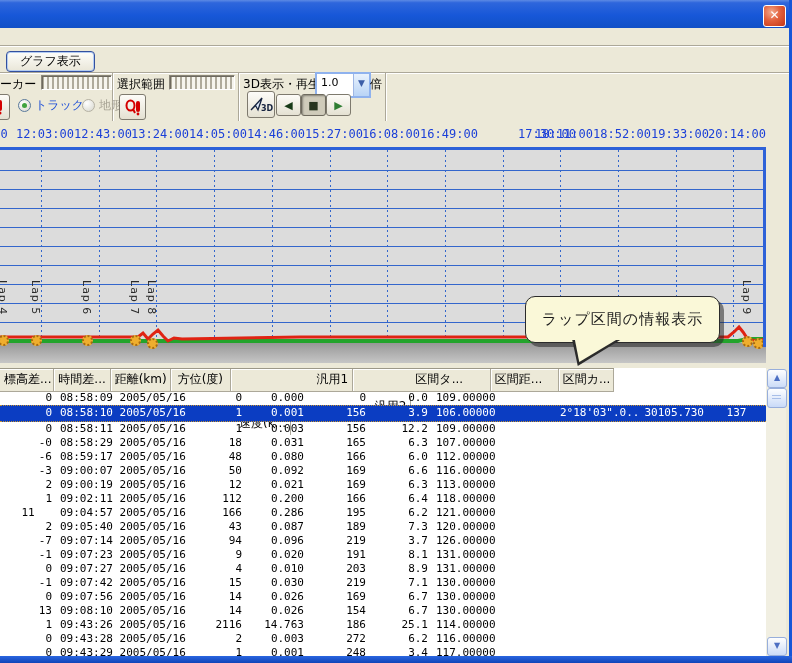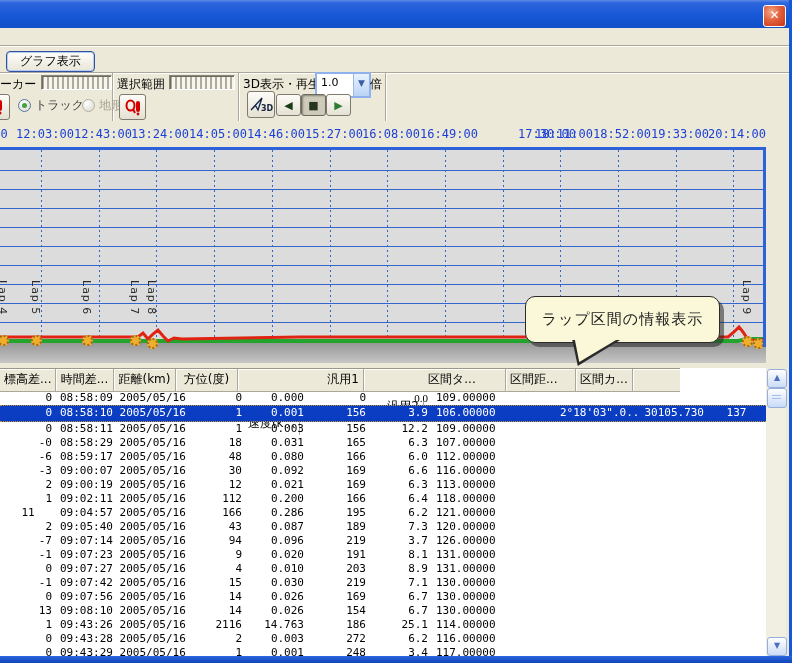--- a/index.html
+++ b/index.html
@@ -20,21 +20,21 @@
   .graphbtn{position:absolute;left:6px;top:23px;height:21px;padding:0 13px;border:1px solid #33509E;border-radius:4px;
     background:linear-gradient(180deg,#FEFEFA,#E9E6D8);box-shadow:inset 0 0 0 1px #B3CCF2;
     font-size:12px;color:#000;font-family:inherit;cursor:pointer;}
   .tlabel{position:absolute;font-size:12px;color:#000;white-space:nowrap;}
   .gauge{position:absolute;height:13px;border:1px solid #8A867A;border-right-color:#FFF;border-bottom-color:#FFF;
     background:repeating-linear-gradient(90deg,#AFAB9C 0 2px,#F6F5EE 2px 5px);box-shadow:inset 1px 1px 0 #6E6A5E;}
   .combo{position:absolute;left:315px;top:44px;width:52px;height:22px;background:#fff;border:2px solid #8FB2EE;display:flex;cursor:pointer;}
   .combo .val{flex:1;font-size:11px;line-height:18px;padding-left:4px;color:#000;}
   .combo .dd{width:15px;background:linear-gradient(180deg,#E9F2FD,#B9D4F6);border-left:1px solid #9EB6E4;
     color:#3C5EA8;font-size:9px;text-align:center;line-height:18px;}
-  .radio{position:absolute;display:flex;align-items:center;gap:4px;font-size:12px;color:#404040;cursor:pointer;}
+  .radio{position:absolute;display:flex;align-items:center;gap:4px;font-size:12px;color:#1d4ed8;cursor:pointer;}
   .radio .rb{width:11px;height:11px;border:1px solid #5A7A9C;border-radius:50%;
     background:radial-gradient(circle at 35% 30%,#FFF,#D6D6CC);position:relative;}
   .radio .rb.on::after{content:"";position:absolute;left:3px;top:3px;width:5px;height:5px;border-radius:50%;background:#3FA33F;}
   .radio.dis{color:#A5A193;}
   .radio.dis .rb{border-color:#B5B1A3;}
   .xpbtn{position:absolute;border:1px solid #7E7A6E;border-radius:3px;background:linear-gradient(180deg,#FDFCF8,#E4E1D2);
     display:flex;align-items:center;justify-content:center;cursor:pointer;}
   .xpbtn.pressed{background:#CFCBBA;border-color:#6E6A5E;box-shadow:inset 1px 1px 2px rgba(0,0,0,.35);}
   .playglyph{font-size:11px;line-height:1;}
   .btn3d span.sub{font-size:8px;font-weight:bold;color:#16233F;margin-left:-3px;margin-top:8px;}
@@ -65,21 +65,21 @@
     display:flex;align-items:center;justify-content:center;font-size:15px;color:#1A1A1A;letter-spacing:1px;z-index:5;}
   .callout .tail{position:absolute;left:42px;top:43px;width:0;height:0;
     border-left:14px solid transparent;border-right:34px solid transparent;border-top:26px solid #2B2B2B;
     transform:skewX(-18deg);}
   .callout .tail2{position:absolute;left:45px;top:42px;width:0;height:0;
     border-left:12px solid transparent;border-right:31px solid transparent;border-top:23px solid #FAF8D8;
     transform:skewX(-18deg);z-index:6;}
 
   
   .table{position:absolute;left:0;top:368px;width:766px;height:288px;background:#FFF;font-family:"DejaVu Sans Mono","DejaVu Sans",monospace;}
-  .thead{position:absolute;left:0;top:0;width:680px;height:22px;background:#ECE9D8;border-top:1px solid #9C9888;
+  .thead{position:absolute;left:0;top:0;width:614px;height:22px;background:#ECE9D8;border-top:1px solid #9C9888;
     border-bottom:1px solid #ACA899;box-shadow:inset 0 1px 0 #FFF;display:flex;}
   .th{height:22px;line-height:21px;font-size:12px;color:#000;box-sizing:border-box;
     border-right:1px solid #ACA899;box-shadow:1px 0 0 #FFF;padding:0 4px;overflow:hidden;white-space:nowrap;cursor:pointer;
     font-family:"DejaVu Sans",sans-serif;}
   .tbody{position:absolute;left:0;top:23px;width:766px;height:266px;}
   .tr{display:flex;height:14px;line-height:14px;font-size:11px;color:#000;cursor:default;}
   .td{box-sizing:border-box;padding:0 4px;overflow:hidden;white-space:nowrap;}
   .tr.sel{background:#0B3DC2;color:#FFF;border-top:1px dotted #C8952E;border-bottom:1px dotted #C8952E;height:15px;line-height:13px;}
   .al{text-align:left;} .ar{text-align:right;} .ac{text-align:center;}
 
@@ -257,21 +257,21 @@
         <div class="th al" style="width: 70px;">区間距...</div>
         <div class="th al" style="width: 57px;">区間カ...</div>
       </div>
     <div class="tbody" id="tbody">
         <div class="tr">
           <div class="td ar" style="width: 56px;">0</div>
           <div class="td al" style="width: 132px;">08:58:09 2005/05/16</div>
           <div class="td ar" style="width: 58px;">0</div>
           <div class="td ar" style="width: 62px;">0.000</div>
           <div class="td ar" style="width: 62px;">0</div>
-          <div class="td ar" style="width: 62px; font-family: Liberation Serif, serif;">0.0</div>
+          <div class="td ar" style="width: 62px;">0.0</div>
           <div class="td al" style="width: 64px;">109.00000...</div>
           <div class="td ar" style="width: 60px;"></div>
           <div class="td ar" style="width: 82px;"></div>
           <div class="td ar" style="width: 70px;"></div>
           <div class="td ar" style="width: 57px;"></div>
         </div>
         <div class="tr sel">
           <div class="td ar" style="width: 56px;">0</div>
           <div class="td al" style="width: 132px;">08:58:10 2005/05/16</div>
           <div class="td ar" style="width: 58px;">1</div>
@@ -319,21 +319,21 @@
           <div class="td ar" style="width: 62px;">6.0</div>
           <div class="td al" style="width: 64px;">112.00000...</div>
           <div class="td ar" style="width: 60px;"></div>
           <div class="td ar" style="width: 82px;"></div>
           <div class="td ar" style="width: 70px;"></div>
           <div class="td ar" style="width: 57px;"></div>
         </div>
         <div class="tr">
           <div class="td ar" style="width: 56px;">-3</div>
           <div class="td al" style="width: 132px;">09:00:07 2005/05/16</div>
-          <div class="td ar" style="width: 58px;">30</div>
+          <div class="td ar" style="width: 58px;">50</div>
           <div class="td ar" style="width: 62px;">0.092</div>
           <div class="td ar" style="width: 62px;">169</div>
           <div class="td ar" style="width: 62px;">6.6</div>
           <div class="td al" style="width: 64px;">116.00000...</div>
           <div class="td ar" style="width: 60px;"></div>
           <div class="td ar" style="width: 82px;"></div>
           <div class="td ar" style="width: 70px;"></div>
           <div class="td ar" style="width: 57px;"></div>
         </div>
         <div class="tr">

